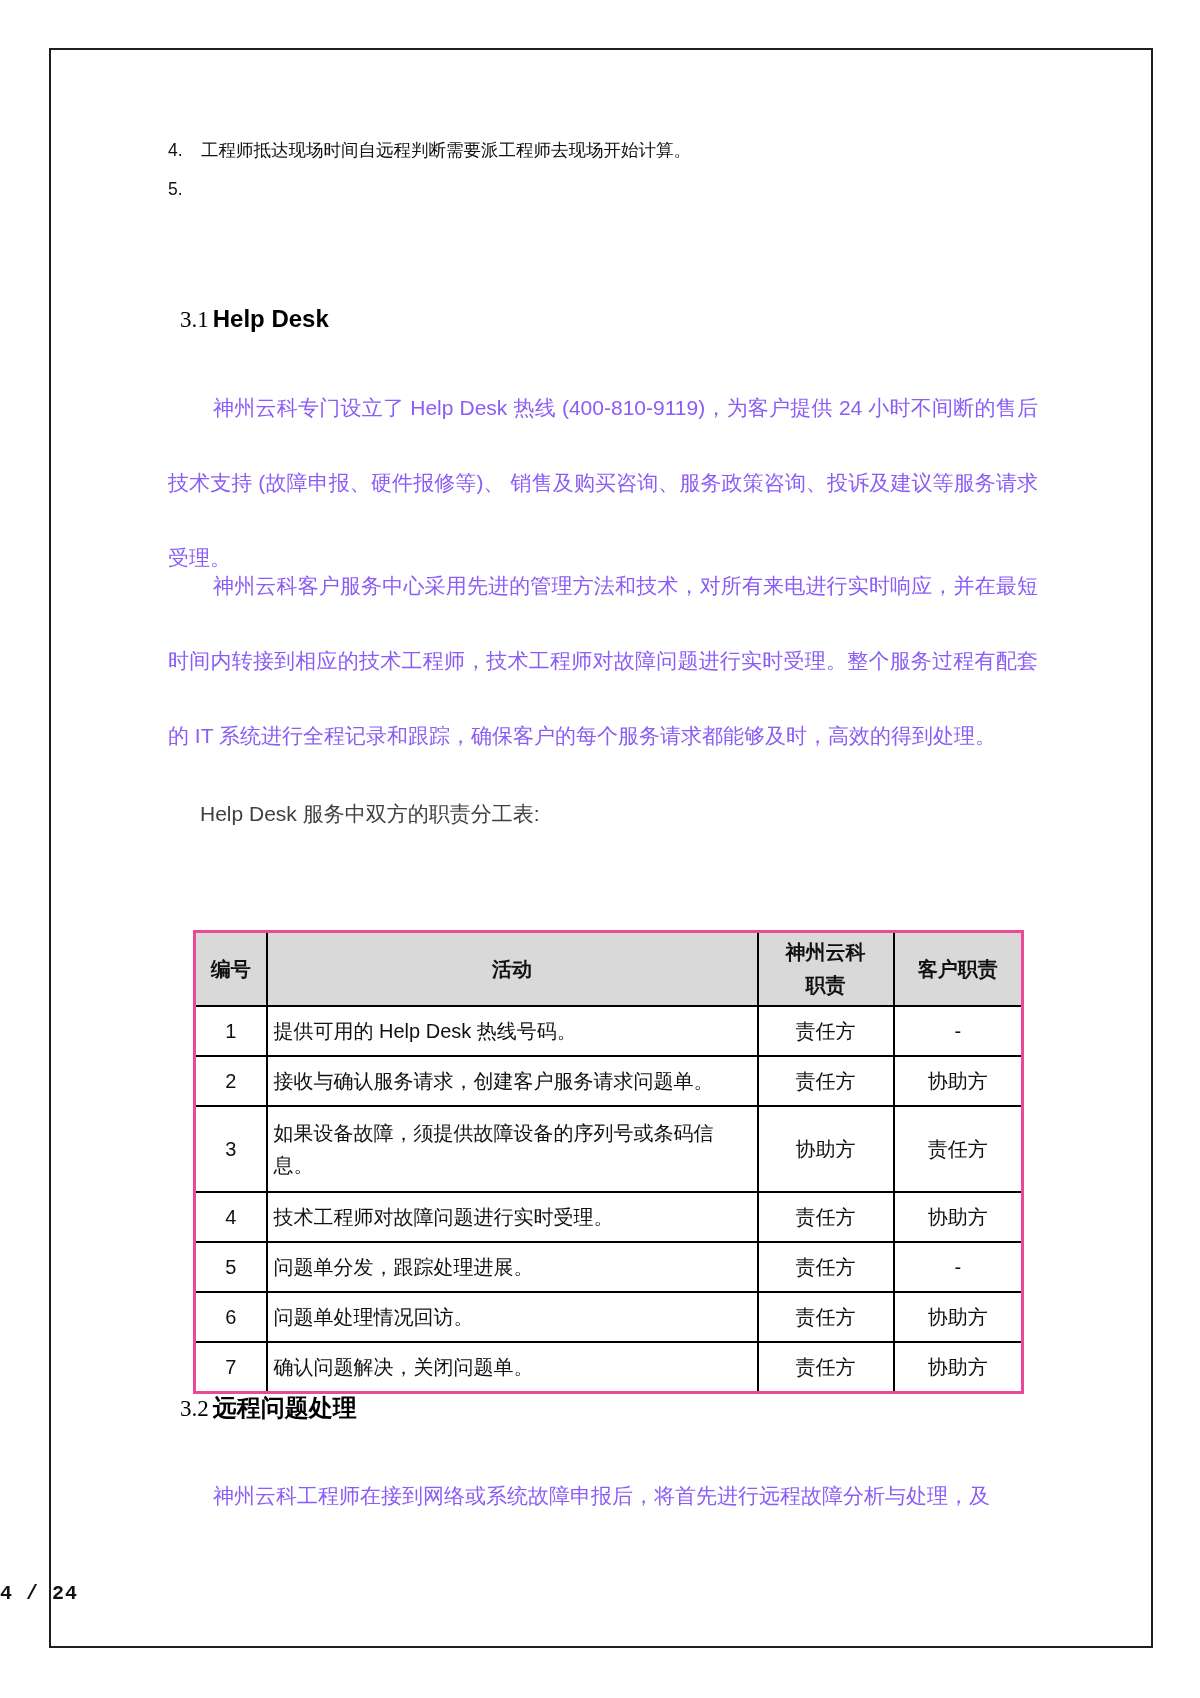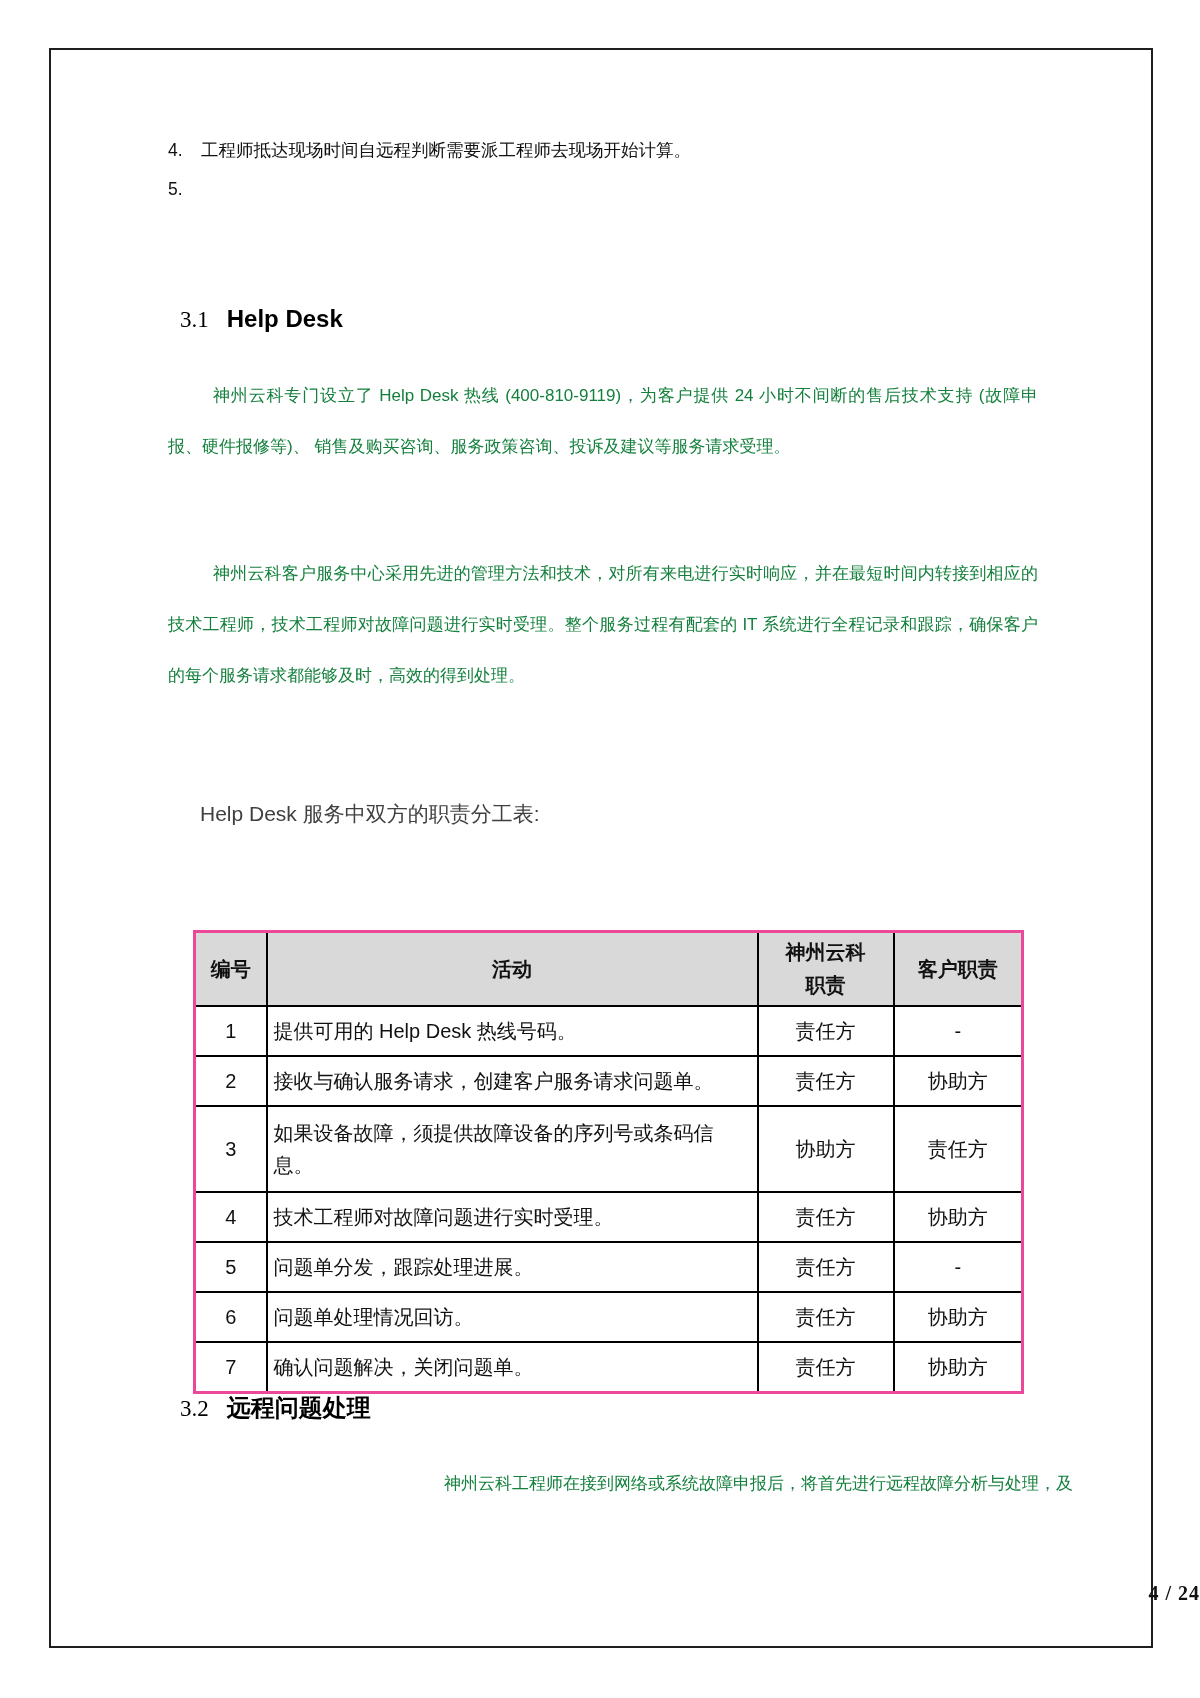--- a/index.html
+++ b/index.html
@@ -31,34 +31,34 @@
   .num-item{display:flex;font-size:17.5px;line-height:24px;margin-bottom:15px;color:#111;}
   .num-item .marker{width:33px;flex:0 0 33px;}
   .h1{
     position:absolute;left:168px;top:222px;
     font-size:30px;font-weight:bold;color:#000;
   }
   .h1 .h-num{margin-right:14px;}
   .h2{position:absolute;font-size:23px;color:#000;}
   .h2 .h-num{
     font-family:"Liberation Serif","DejaVu Serif",serif;
-    font-weight:normal;margin-right:18px;
+    font-weight:normal;margin-right:4px;
   }
   .h2 .h-label{font-weight:bold;font-size:24px;}
   .h2-31{left:180px;top:305px;}
   .h2-32{left:180px;top:1392px;}
   .body-para{
     position:absolute;left:168px;width:870px;
-    font-size:17px;line-height:51px;
+    font-size:21px;line-height:75px;
     text-align:justify;text-indent:45px;
-    color:#15803d;
+    color:#8b5cf6;
   }
   .p1{top:370px;}
   .p2{top:548px;}
-  .p3{top:1458px;width:905px;text-align:right;}
+  .p3{top:1458px;width:905px;text-align:left;}
   .table-intro{
     position:absolute;left:200px;top:800px;
     font-size:21px;color:#404040;
   }
   table.resp{
     position:absolute;left:193px;top:930px;
     width:828px;
     border-collapse:collapse;
     table-layout:fixed;
     font-size:20px;color:#111;
@@ -79,22 +79,22 @@
     font-weight:bold;
     height:68px;
     white-space:pre-line;
     line-height:1.65;
   }
   table.resp td{height:44px;}
   table.resp td.act{text-align:left;padding-right:12px;line-height:1.6;}
   table.resp tr.tall td{height:80px;}
   .doc-footer{
     position:absolute;left:0;right:0;top:1582px;
-    text-align:right;
-    font-family:Liberation Serif, serif;
+    text-align:left;
+    font-family:Liberation Mono, monospace;
     font-weight:bold;
     font-size:20px;color:#111;
     letter-spacing:1px;
   }
 </style>
 </head>
 <body>
 
 <div class="page">
 

